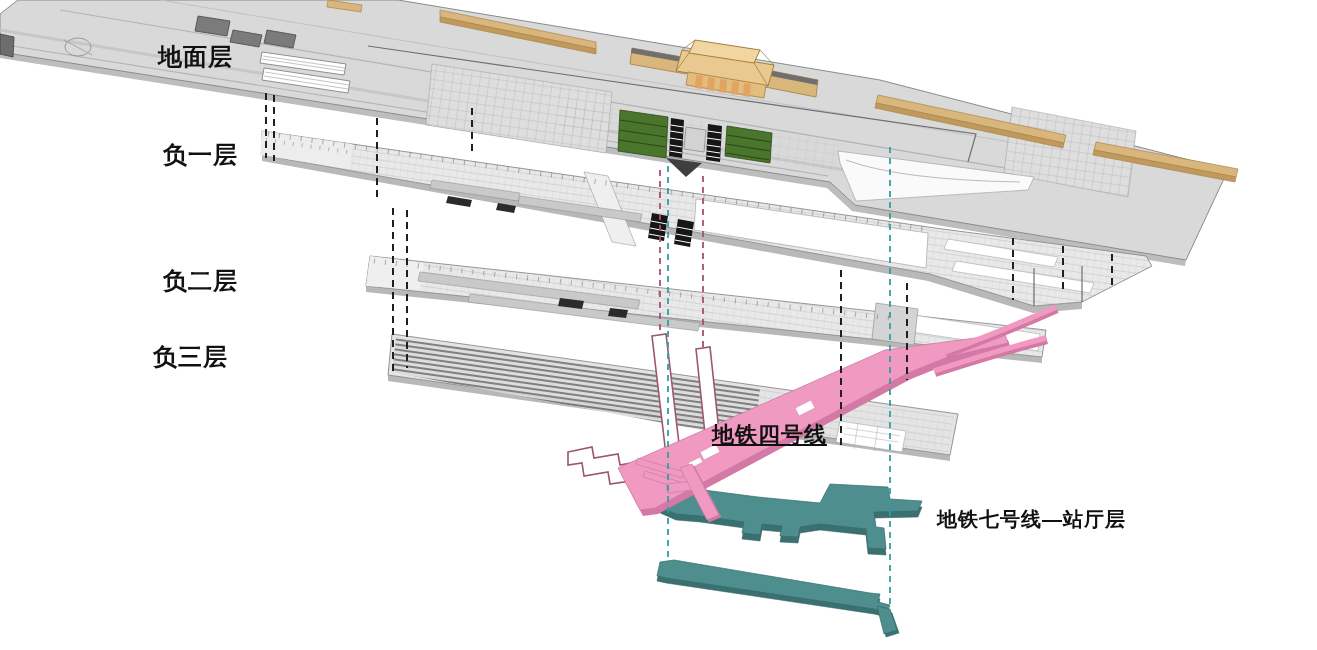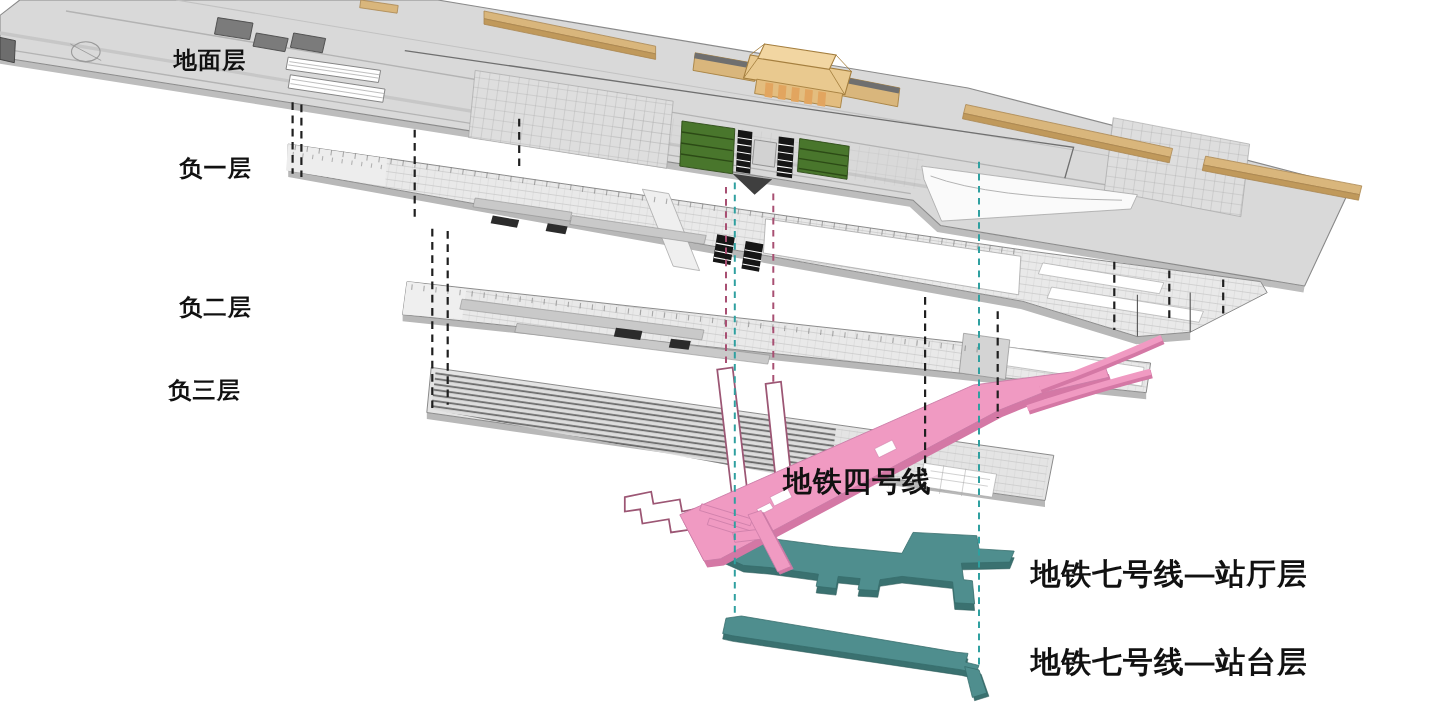--- a/index.html
+++ b/index.html
@@ -4,24 +4,24 @@
 <style>
   html,body{margin:0;padding:0;background:#fff;}
   .stage{
     position:relative;width:1317px;height:650px;overflow:hidden;
     background:var(--background,#fff);
     font-family:"Liberation Sans","DejaVu Sans",sans-serif;
   }
   .stage svg{position:absolute;left:0;top:0;}
   .lvl-label{
     position:absolute;color:#111;font-weight:600;letter-spacing:1px;
-    font-size:21px;line-height:1.1;white-space:nowrap;
+    font-size:24px;line-height:1.1;white-space:nowrap;
   }
-  .lvl-label.big{font-size:26px;}
-  .lvl-label.metro7{font-size:27px;}
+  .lvl-label.big{font-size:22px;text-decoration:underline;}
+  .lvl-label.metro7{font-size:20px;}
   
   .fill-slab{fill:var(--slab_gray);}
   .fill-tan{fill:var(--tan);}
   .fill-tan-dark{fill:var(--tan_dark);}
   .fill-roof{fill:var(--roof_tan);}
   .fill-green{fill:var(--green);}
   .fill-pink{fill:var(--pink);}
   .fill-pink-dark{fill:var(--pink_dark);}
   .fill-teal{fill:var(--teal);}
   .fill-teal-dark{fill:var(--teal_dark);}
@@ -245,15 +245,14 @@
     <path class="dash-maroon" d="M703,176 V348"></path>
   </g>
 </svg>
 
 <div class="lvl-label" style="left:158px;top:44px">地面层</div>
 <div class="lvl-label" style="left:163px;top:142px">负一层</div>
 <div class="lvl-label" style="left:163px;top:268px">负二层</div>
 <div class="lvl-label" style="left:153px;top:344px">负三层</div>
 <div class="lvl-label big" style="left:712px;top:423px">地铁四号线</div>
 <div class="lvl-label metro7" style="left:937px;top:508px">地铁七号线—站厅层</div>
-<div class="lvl-label metro7" style="left:937px;top:588px">地铁七号线—站台层</div>
 
 </div>
 
 </body></html>

